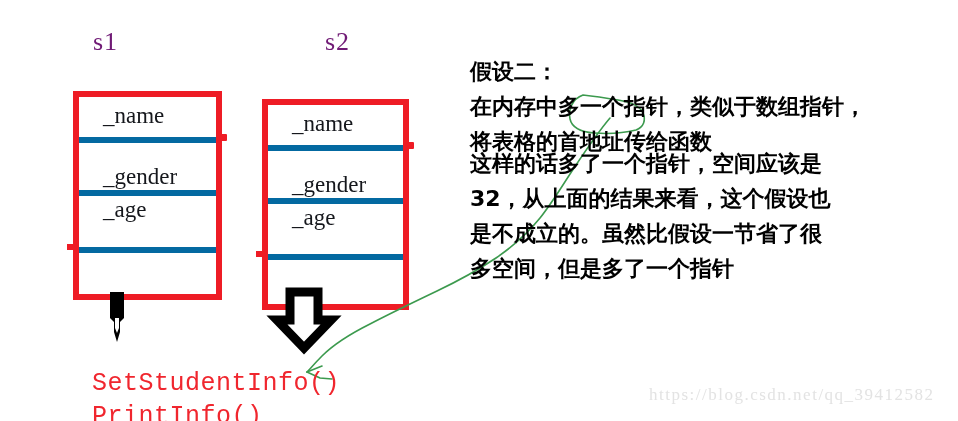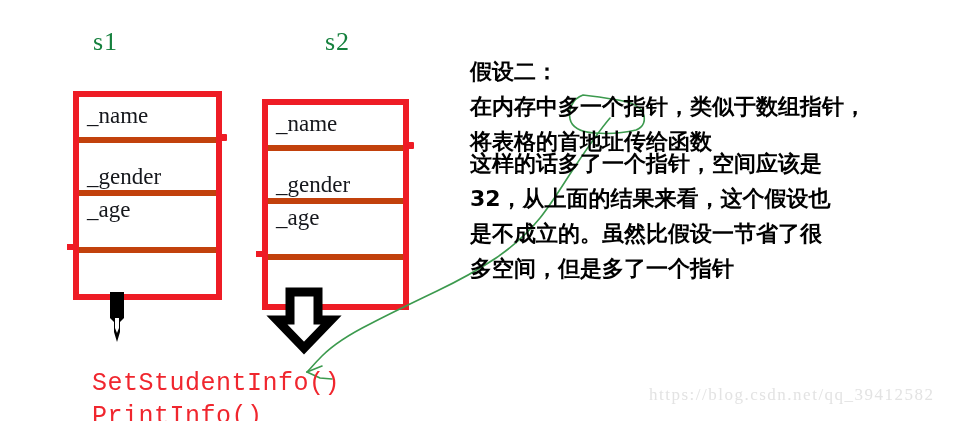--- a/index.html
+++ b/index.html
@@ -24,26 +24,26 @@
     border: 6px solid #ee1c25;
     background: #ffffff;
   }
   .struct-row {
     position: absolute;
     left: 0;
     right: 0;
     box-sizing: border-box;
   }
   .struct-row + .struct-row {
-    border-top: 6px solid #c2410c;
+    border-top: 6px solid #0369a1;
     padding-left: 48px;
   }
   .row-label {
     position: absolute;
-    left: 8px;
+    left: 24px;
     color: #15171c;
     font-family: "Liberation Serif", serif;
     font-size: 23px;
     line-height: 23px;
     white-space: nowrap;
   }
 
   
   .divider-nub {
     position: absolute;
@@ -56,21 +56,21 @@
   .divider-nub-left {
     position: absolute;
     width: 8px;
     height: 6px;
     background: #ee1c25;
   }
 
   
   .var-label {
     position: absolute;
-    color: #15803d;
+    color: #701a75;
     font-family: "Liberation Serif", serif;
     font-size: 26px;
     line-height: 26px;
     letter-spacing: 1px;
     white-space: nowrap;
   }
 
   
   .fn-text {
     position: absolute;

